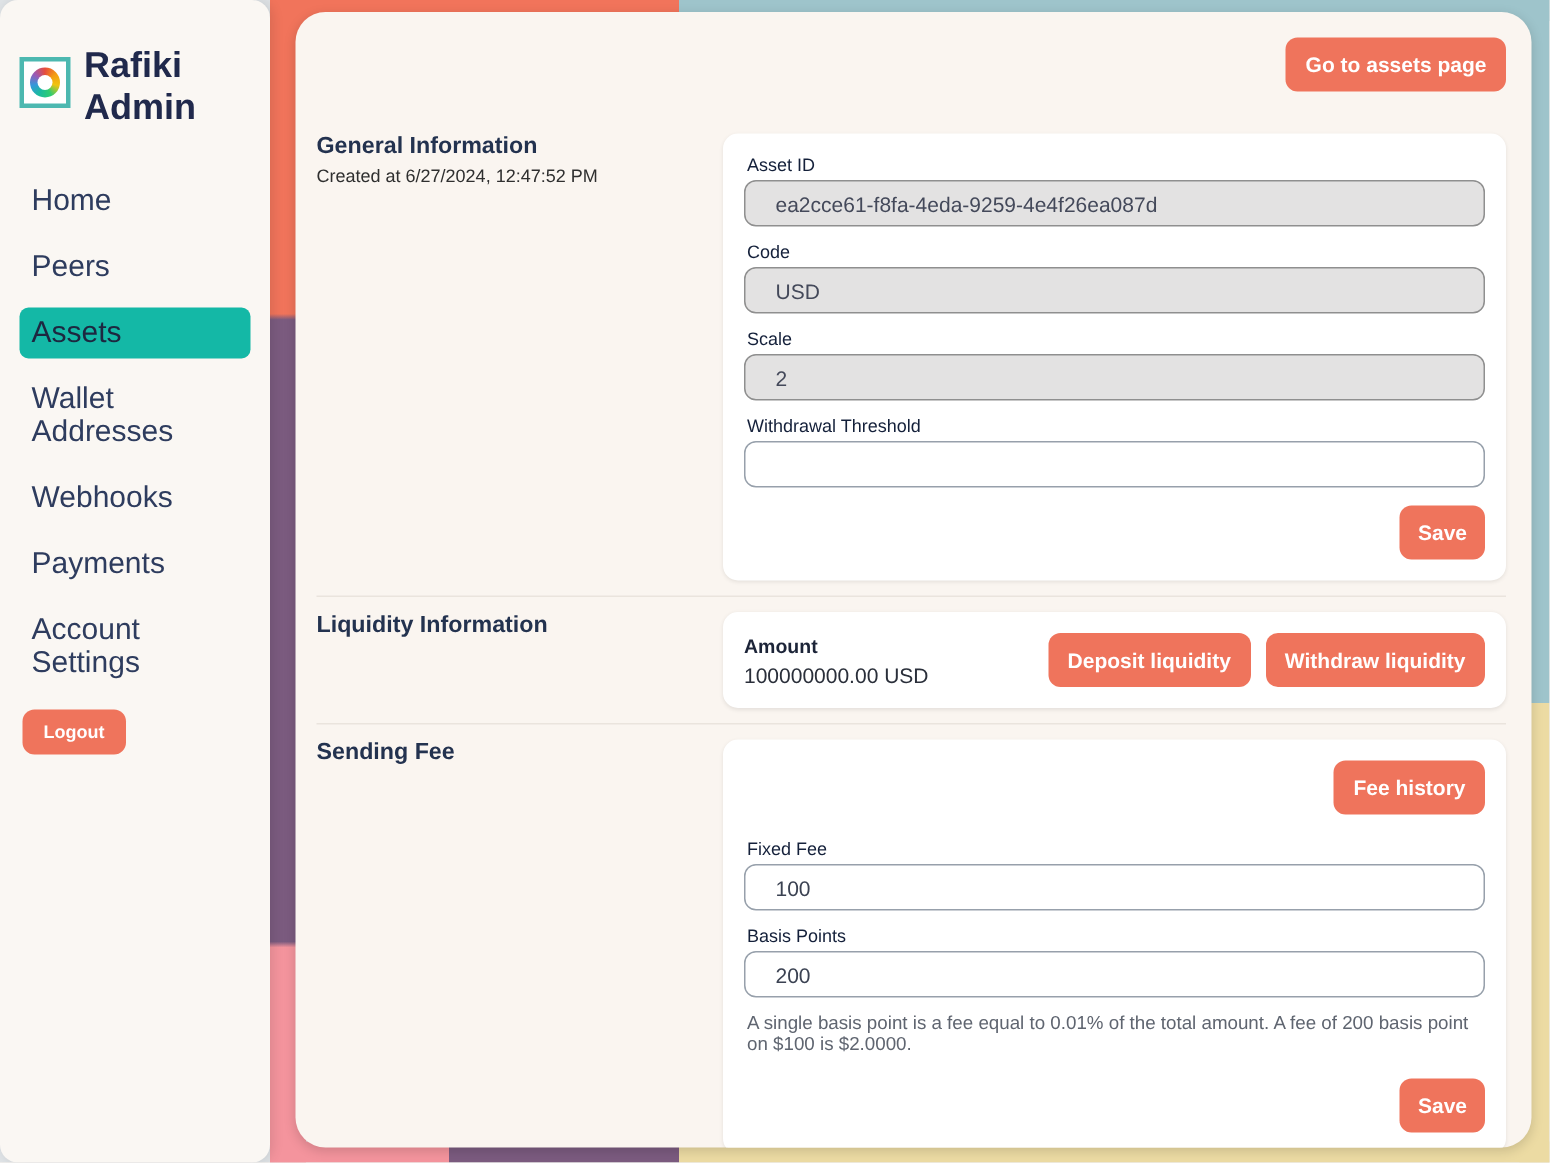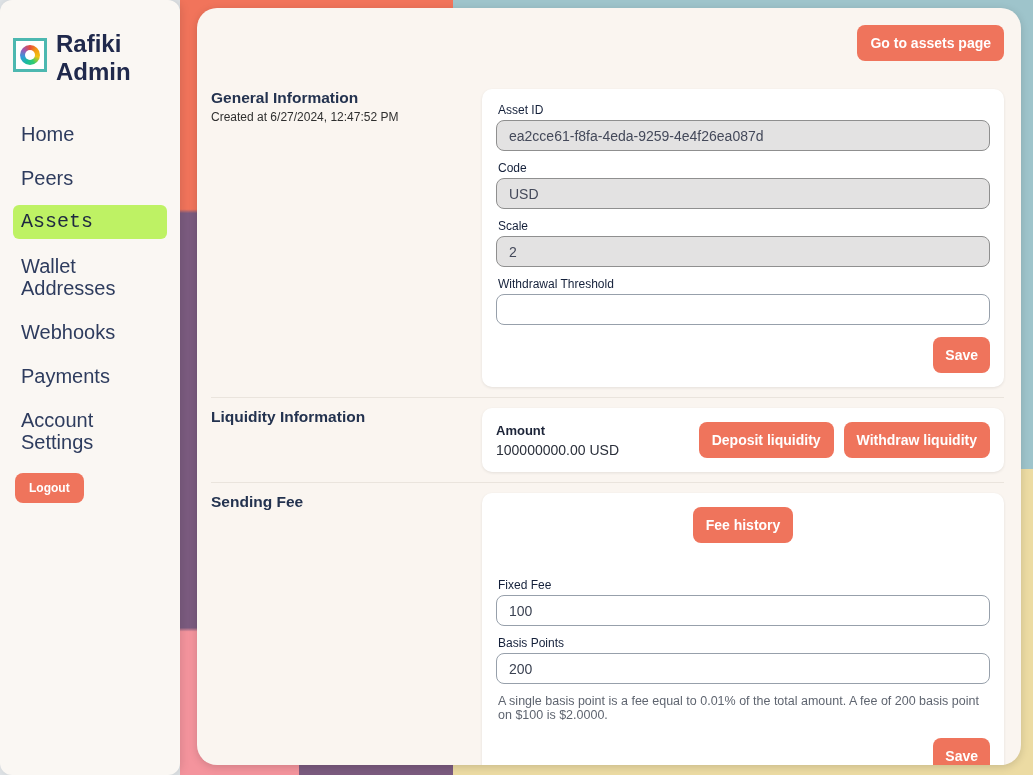--- a/index.html
+++ b/index.html
@@ -36,21 +36,21 @@
   }
   .brand-title {
     font-size:24px; font-weight:700; color:#20294c; line-height:1.18;
     white-space:pre-line;
   }
   .nav { margin-top:30px; display:flex; flex-direction:column; gap:10px; }
   .nav-item {
     font-size:20px; color:#2e3c5e; padding:6px 8px; border-radius:6px;
     cursor:pointer; line-height:1.1;
   }
-  .nav-item.active { background:#bef264; color:#1d2740;font-family:Liberation Mono, monospace; }
+  .nav-item.active { background:#14b8a6; color:#1d2740; }
   .logout-btn {
     margin:14px 0 0 2px; display:inline-block;
     background:var(--accent,#ef745c); color:#fff; font-weight:700; font-size:12px;
     border:none; border-radius:8px; padding:8px 14px; cursor:pointer;
     font-family:inherit;
   }
   
   .main {
     position:absolute; left:180px; top:0; right:0; bottom:0;
   }
@@ -85,33 +85,33 @@
     background:#fff; border-radius:10px;
     box-shadow:0 1px 3px rgba(0,0,0,.09);
     padding:14px;
   }
   .divider { border:none; border-top:1px solid #eae4dd; margin:10px 0; }
   
   .field { margin-bottom:10px; }
   .field label { display:block; font-size:12px; color:#14203a; margin:0 0 3px 2px; }
   .field input {
     width:100%; height:31px; border:1px solid #97a0ab; border-radius:8px;
-    background:#fff; padding:0 12px; font-size:14px; color:#3b4252;
+    background:#fff; padding:0 20px; font-size:14px; color:#3b4252;
     font-family:inherit;
   }
   .field input:disabled { background:#e3e2e2; border-color:#8f8f8f; color:#44495a; }
   .save-row { display:flex; justify-content:flex-end; margin-top:12px; }
   .btn.small { padding:6px 12px; }
   
   .liquidity-panel { display:flex; align-items:center; gap:10px; }
   .amount-label { font-size:13px; font-weight:700; color:#1c2438; }
   .amount-value { font-size:14px; color:#2a2f3a; margin-top:4px; }
   .liquidity-spacer { flex:1; }
   
-  .fee-head-row { display:flex; justify-content:center; margin-bottom:35px; }
+  .fee-head-row { display:flex; justify-content:flex-end; margin-bottom:16px; }
   .hint { font-size:12.5px; color:#5f6570; margin:8px 0 0 2px; }
   .fee-save-row { display:flex; justify-content:flex-end; margin-top:16px; }
 </style>
 </head>
 <body>
 
 <aside class="sidebar">
   <div class="brand">
     <span class="logo">
       <span class="logo-ring"></span>

